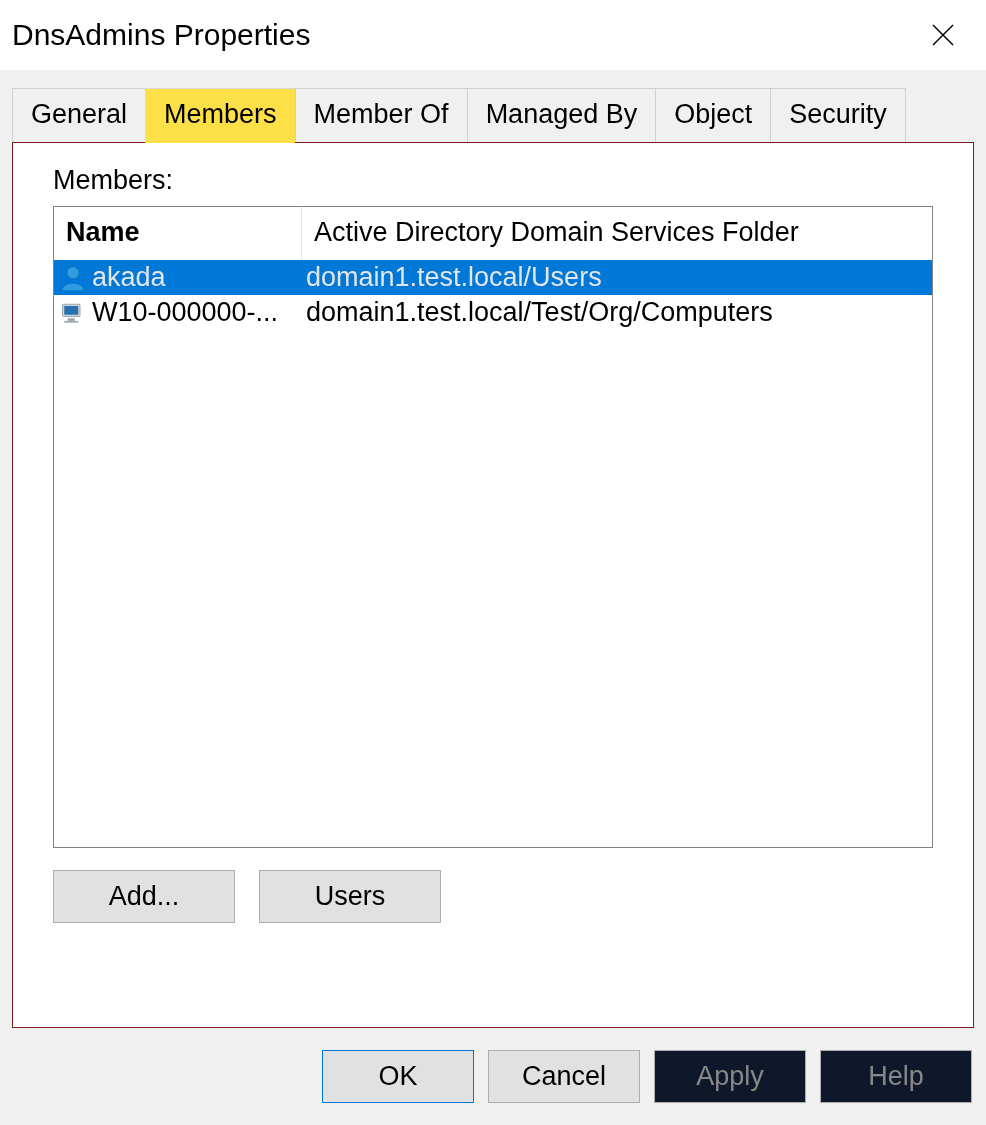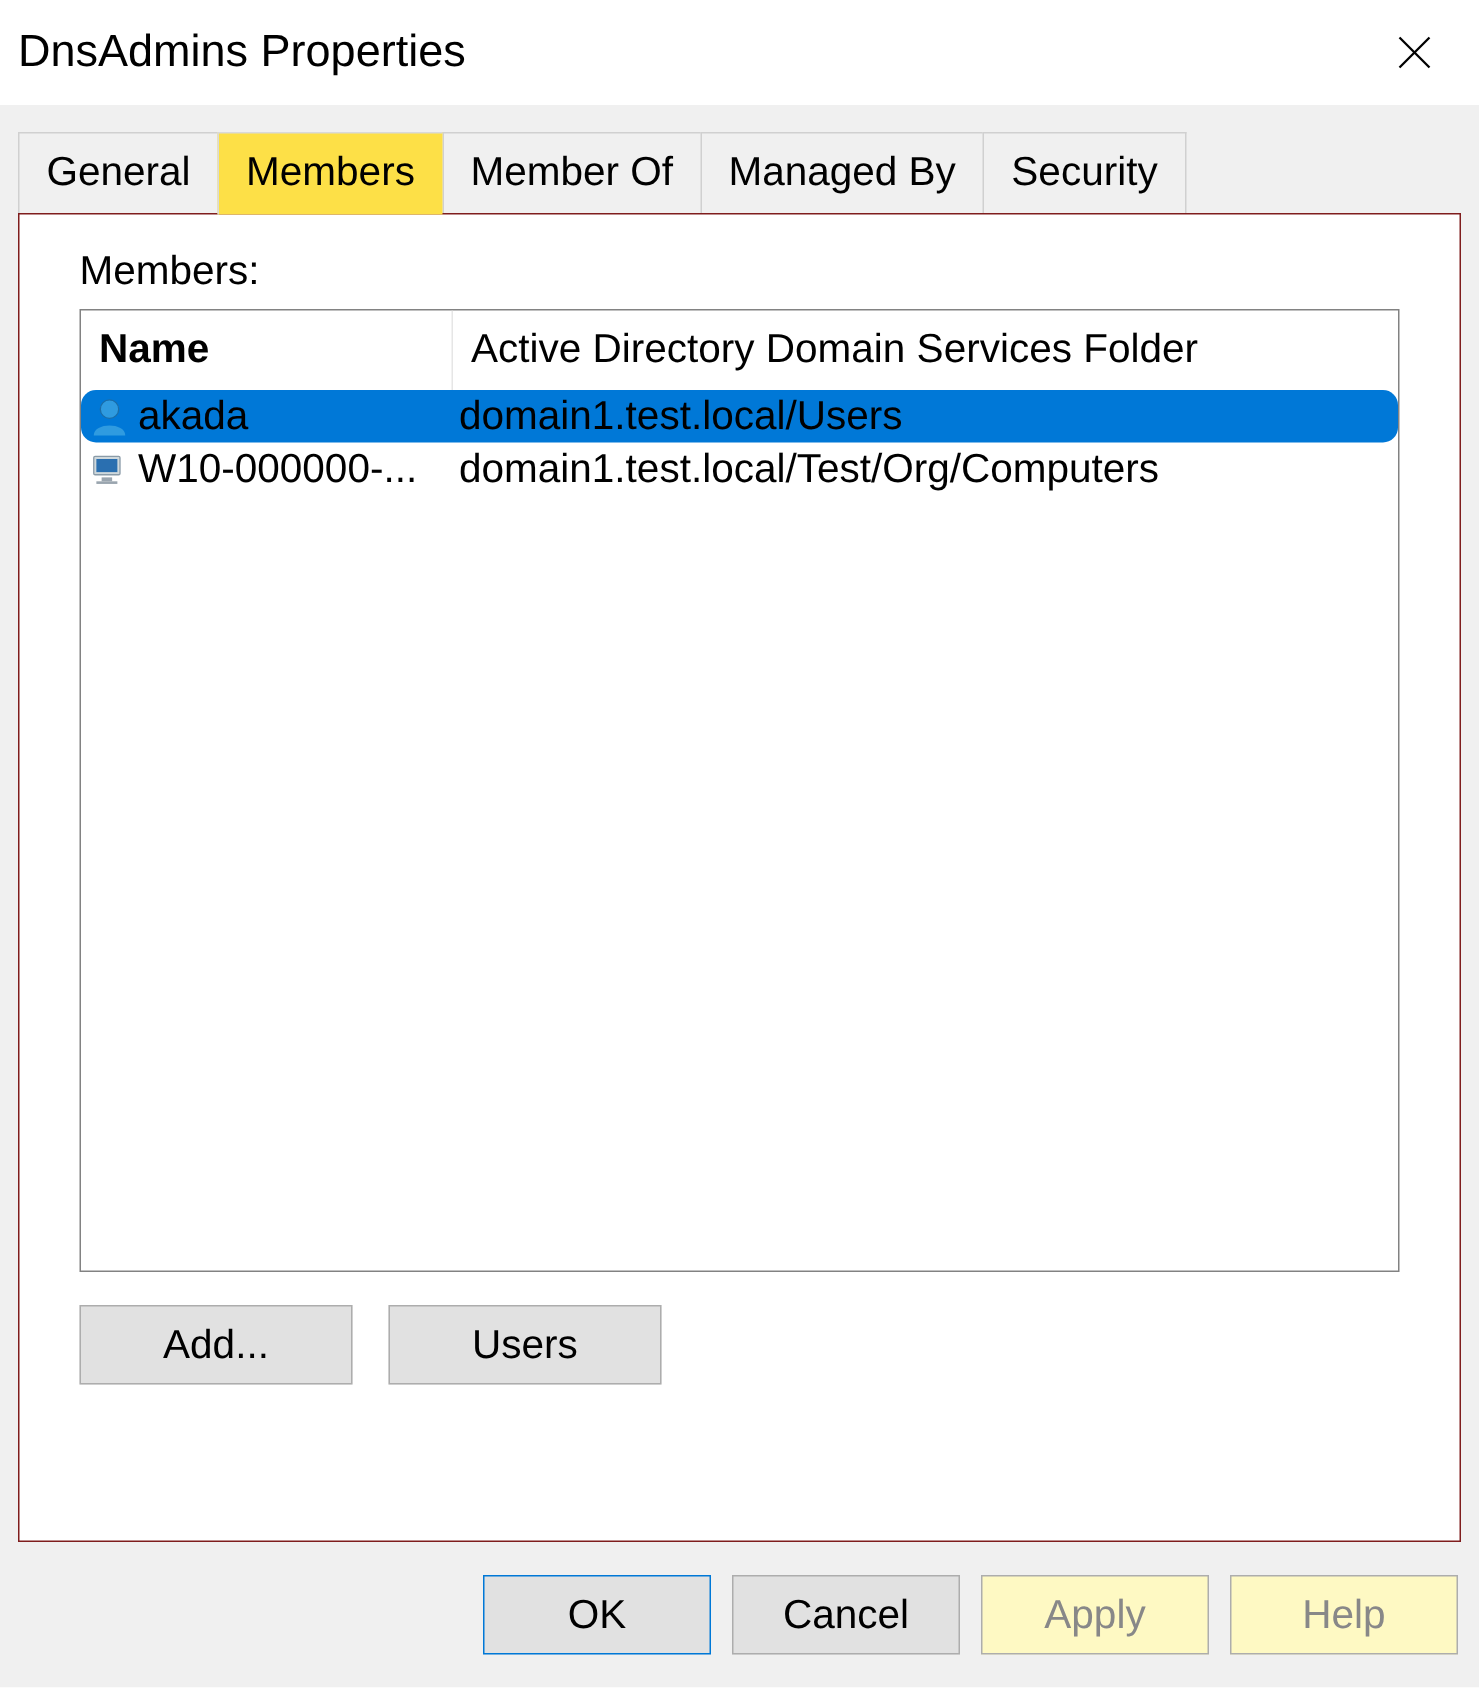--- a/index.html
+++ b/index.html
@@ -16,31 +16,31 @@
   .tab.active{background:#fde047;position:relative;z-index:3;border-color:#d9d9d9;margin-bottom:-1px;}
   .tab-content{background:#fff;border:1px solid #7f1d1d;margin:0 12px;padding:22px 40px 30px 40px;display:flex;flex-direction:column;flex:1;position:relative;}
   .members-label{font-size:27px;margin-bottom:10px;}
   .listview{border:1px solid #828282;height:640px;background:#fff;display:flex;flex-direction:column;overflow:hidden;}
   .lv-header{display:flex;font-size:27px;border-bottom:none;}
   .lv-col{padding:10px 12px 12px 12px;border-right:1px solid #e6e6e6;box-sizing:border-box;}
   .col-name{width:248px;flex:0 0 248px;font-weight:bold;}
   .col-folder{flex:1;border-right:none;}
   .lv-body{flex:1;overflow:auto;}
   .lv-row{display:flex;font-size:27px;align-items:center;}
-  .lv-row.selected{background:#0078d7;color:#000000;border-radius:10px;}
+  .lv-row.selected{background:#0078d7;color:#e5e5e5;}
   .cell{box-sizing:border-box;padding:2px 0 2px 0;display:flex;align-items:center;}
   .cell.name-cell{width:248px;flex:0 0 248px;padding-left:4px;white-space:nowrap;overflow:hidden;}
   .cell.folder-cell{flex:1;white-space:nowrap;overflow:hidden;padding-left:4px;}
   .icon-slot{width:30px;height:30px;flex:0 0 30px;margin-right:4px;display:flex;align-items:center;justify-content:center;}
   .btn-row{display:flex;gap:24px;margin-top:22px;align-items:flex-end;}
   .btn{font-size:27px;background:#e1e1e1;border:1px solid #adadad;padding:10px 0;width:182px;text-align:center;cursor:pointer;font-family:inherit;}
   .footer{display:flex;justify-content:flex-end;gap:14px;padding:22px 14px 22px 0;}
   .footer .btn{width:152px;}
   .btn.primary{background:#e1e1e1;border:1.5px solid #0078d7;}
-  .btn.disabled{color:#888;background:#fef9c3;}
+  .btn.disabled{color:#888;background:#0f172a;}
 </style>
 </head>
 <body>
 
 <div class="window">
 
   <div class="titlebar">
     <div class="title">DnsAdmins Properties</div>
     <div class="close-icon">
       <svg viewBox="0 0 24 24">
@@ -51,20 +51,21 @@
   </div>
 
   <div class="body-area">
 
     <div class="tabs-wrap">
       <div class="tabstrip">
         <div class="tab"><span>General</span></div>
         <div class="tab active"><span>Members</span></div>
         <div class="tab"><span>Member Of</span></div>
         <div class="tab"><span>Managed By</span></div>
+        <div class="tab"><span>Object</span></div>
         <div class="tab last"><span>Security</span></div>
       </div>
     </div>
 
     <div class="tab-content">
 
       <div class="members-label">Members:</div>
 
       <div class="listview">
         <div class="lv-header">

